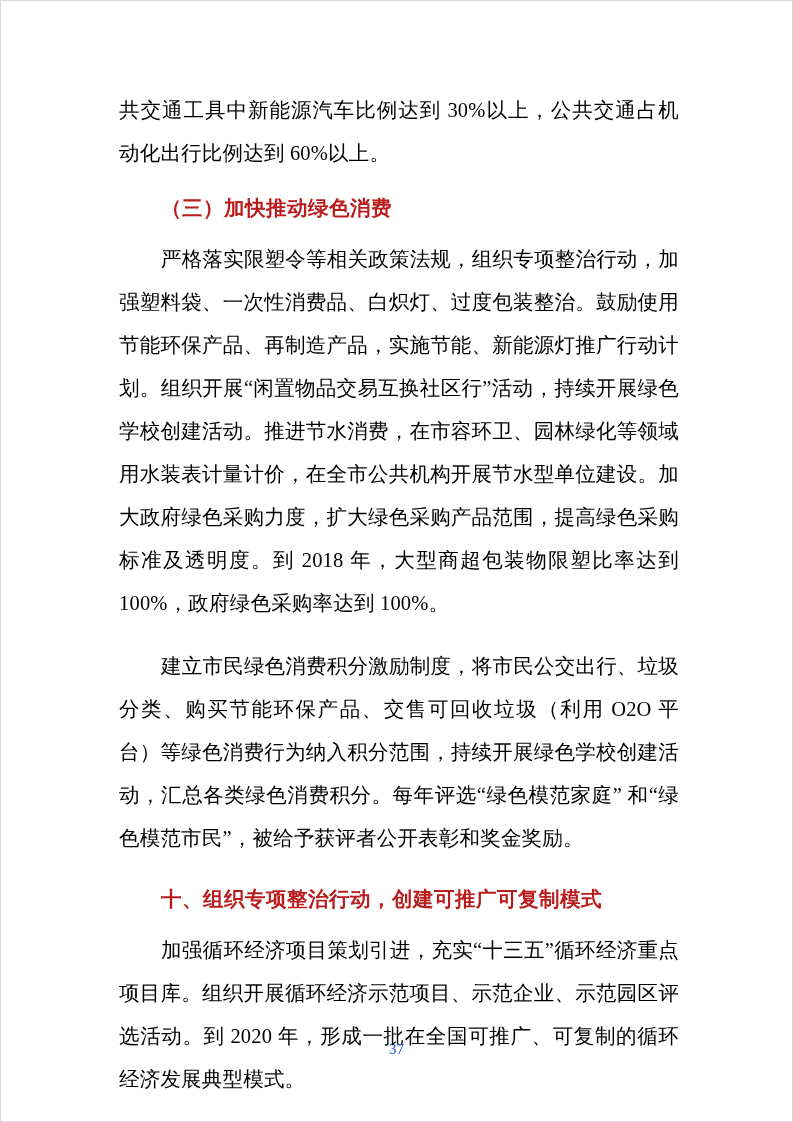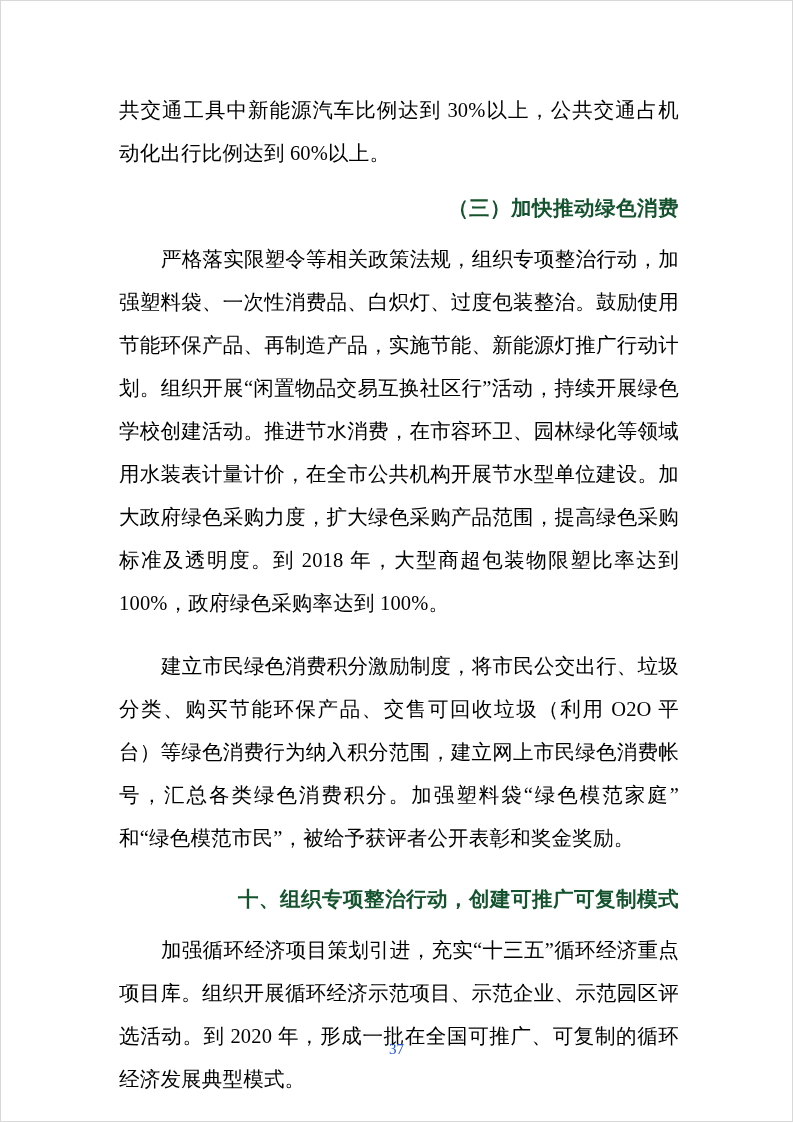--- a/index.html
+++ b/index.html
@@ -31,26 +31,25 @@
     text-justify: inter-ideograph;
     margin: 0;
     letter-spacing: 0.2px;
   }
   .para.indent {
     text-indent: 42px;
   }
   .heading {
     font-size: 20.5px;
     line-height: 43px;
-    color: #14532d;
+    color: #b91c1c;
     margin: 0;
     text-indent: 42px;
     font-weight: bold;
     font-family: "DejaVu Sans", "Liberation Sans", sans-serif;
-    text-align: right;
   }
   .heading.sans-hei {
     font-family: "DejaVu Sans", "Liberation Sans", sans-serif;
     font-weight: bold;
     letter-spacing: 0.5px;
   }
   .spacer-sm { height: 8px; }
   .spacer-md { height: 12px; }
   .spacer-lg { height: 18px; }
   .page-number {
@@ -78,21 +77,21 @@
 
     <div class="spacer-sm"></div>
 
     <p class="para indent">严格落实限塑令等相关政策法规，组织专项整治行动，加强塑料袋、一次性消费品、白炽灯、过度包装整治。鼓励使用节能环保产品、再制造产品，实施节能、新能源灯推广行动计划。组织开展“闲置物品交易互换社区行”活动，持续开展绿色学校创建活动。推进节水消费，在市容环卫、园林绿化等领域用水装表计量计价，在全市公共机构开展节水型单位建设。加大政府绿色采购力度，扩大绿色采购产品范围，提高绿色采购标准及透明度。到 2018 年，大型商超包装物限塑比率达到 100%，政府绿色采购率达到 100%。</p>
 
     <div class="spacer-md"></div>
 
 
     <div class="spacer-sm"></div>
 
-    <p class="para indent">建立市民绿色消费积分激励制度，将市民公交出行、垃圾分类、购买节能环保产品、交售可回收垃圾（利用 O2O 平台）等绿色消费行为纳入积分范围，建立网上市民绿色消费帐号，汇总各类绿色消费积分。加强塑料袋“绿色模范家庭” 和“绿色模范市民”，被给予获评者公开表彰和奖金奖励。</p>
+    <p class="para indent">建立市民绿色消费积分激励制度，将市民公交出行、垃圾分类、购买节能环保产品、交售可回收垃圾（利用 O2O 平台）等绿色消费行为纳入积分范围，持续开展绿色学校创建活动，汇总各类绿色消费积分。每年评选“绿色模范家庭” 和“绿色模范市民”，被给予获评者公开表彰和奖金奖励。</p>
 
     <div class="spacer-lg"></div>
 
     <p class="heading sans-hei">十、组织专项整治行动，创建可推广可复制模式</p>
 
     <div class="spacer-sm"></div>
 
     <p class="para indent">加强循环经济项目策划引进，充实“十三五”循环经济重点项目库。组织开展循环经济示范项目、示范企业、示范园区评选活动。到 2020 年，形成一批在全国可推广、可复制的循环经济发展典型模式。</p>
 
   </div>

